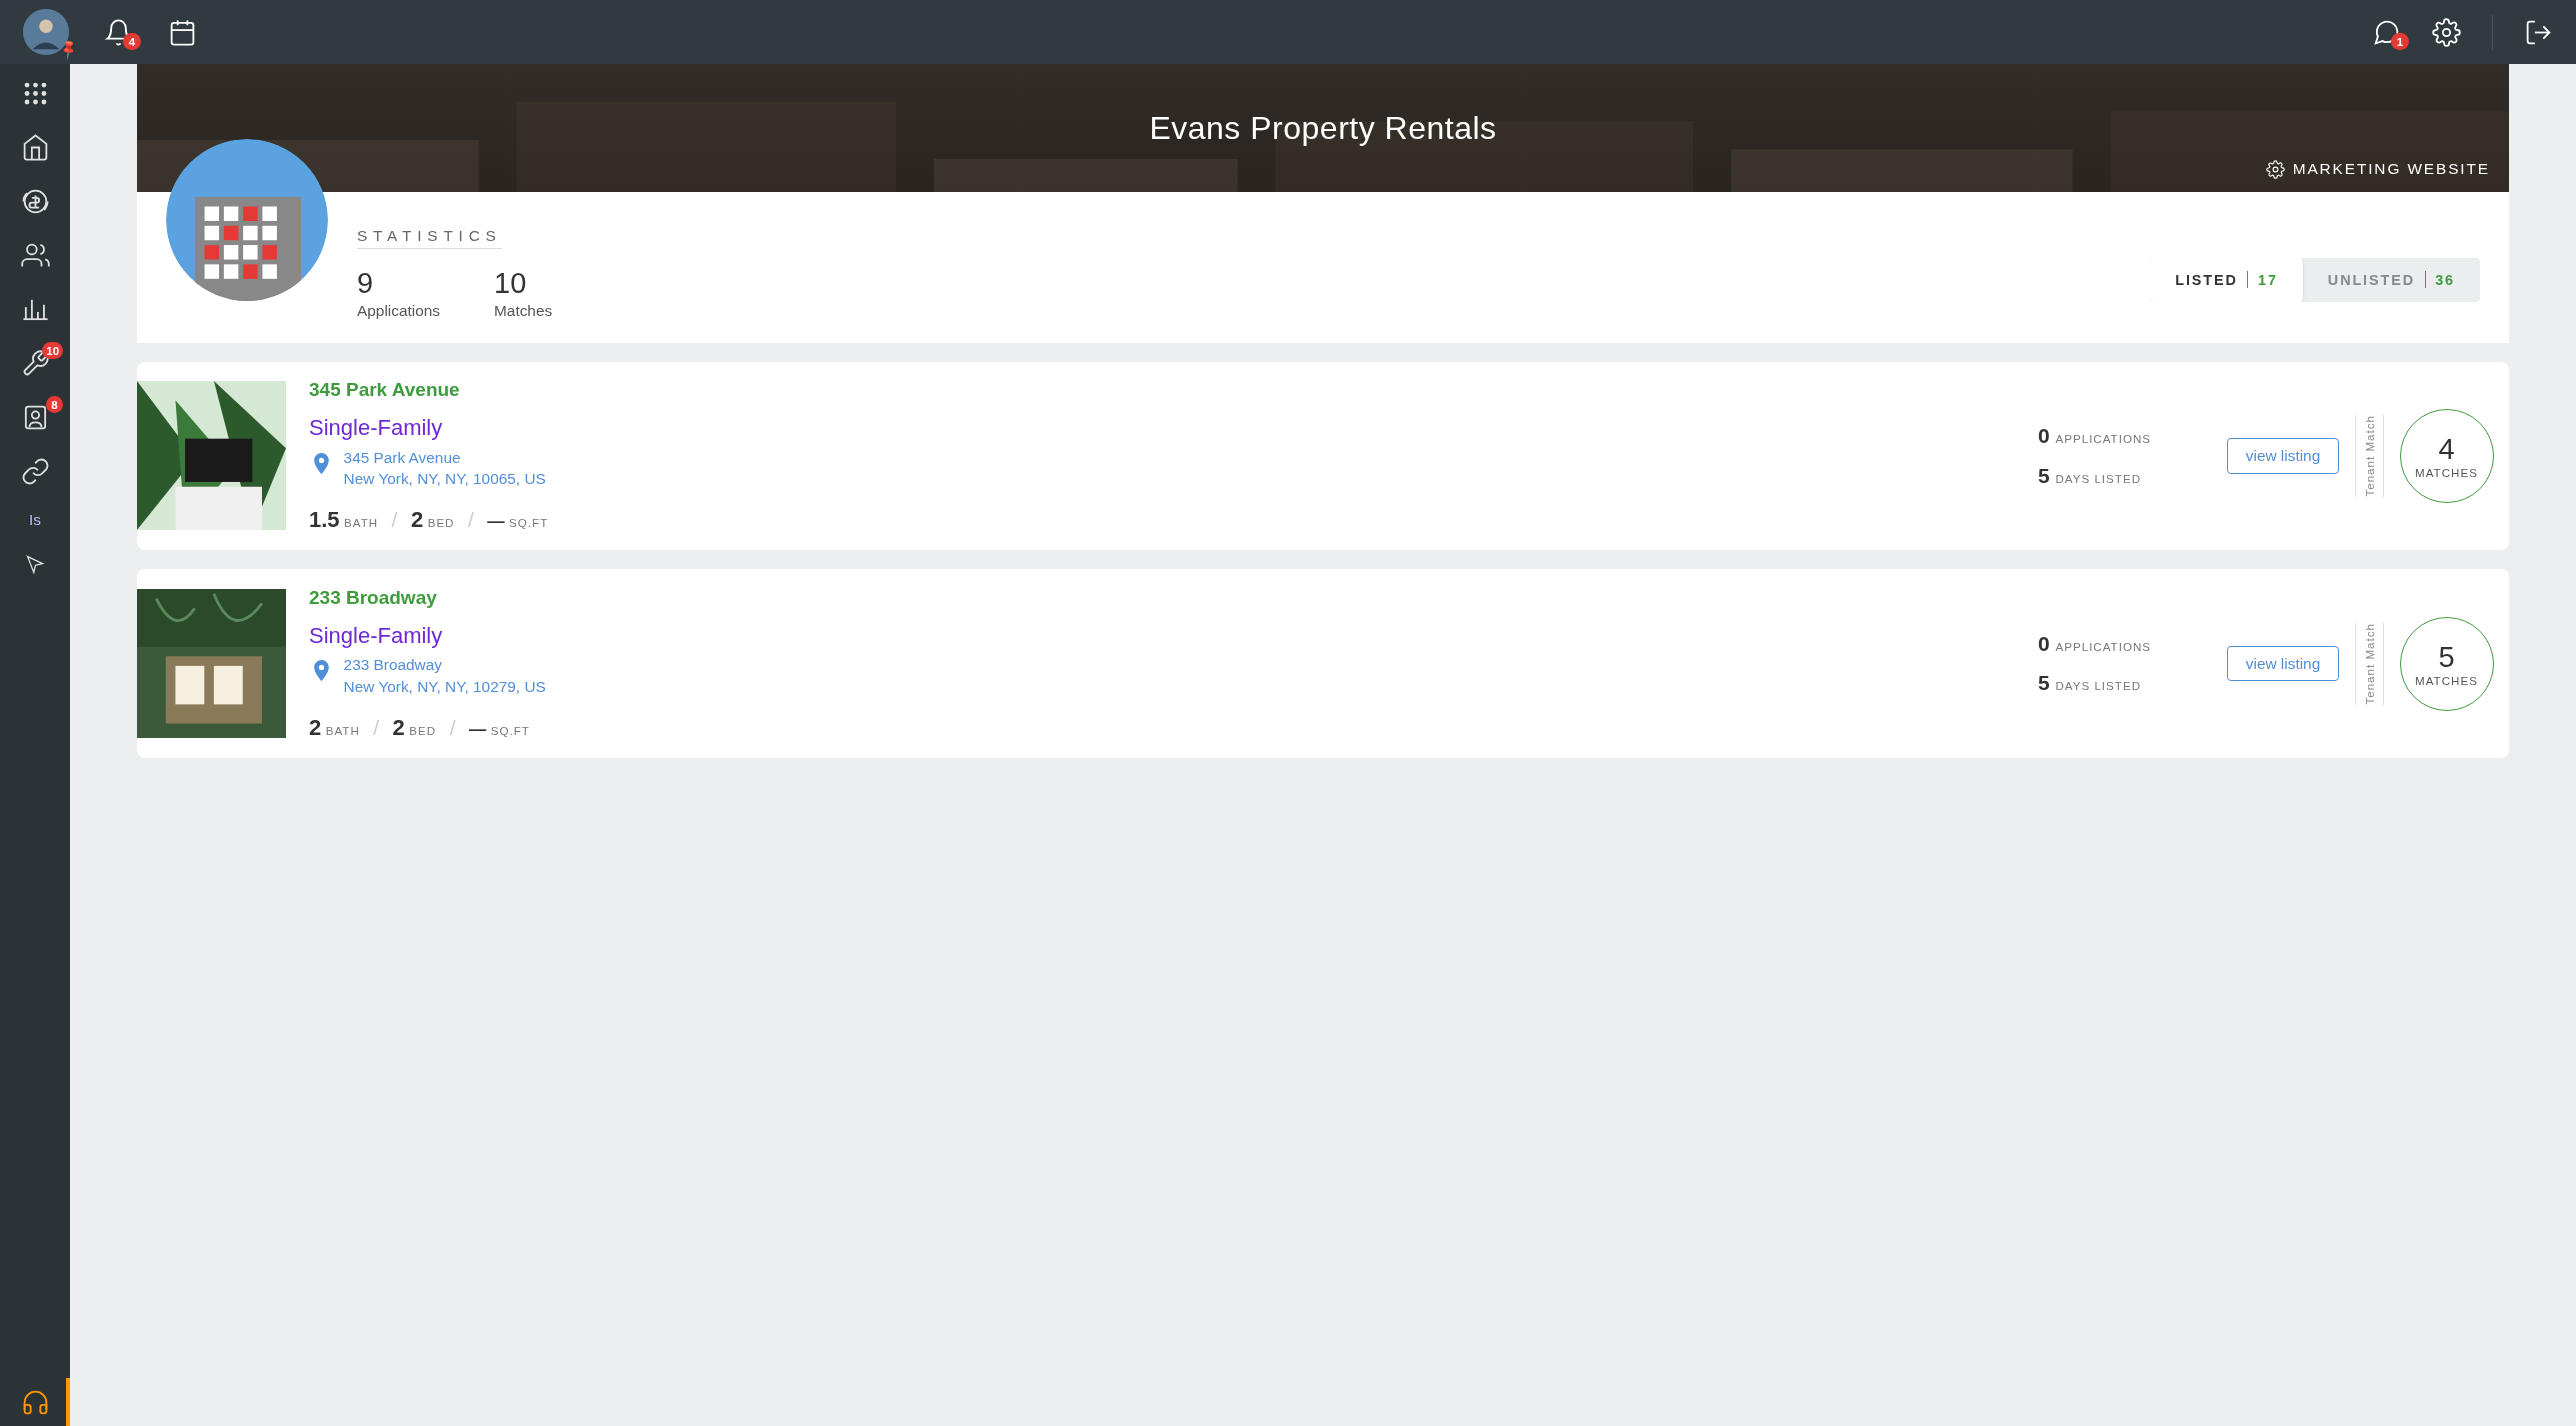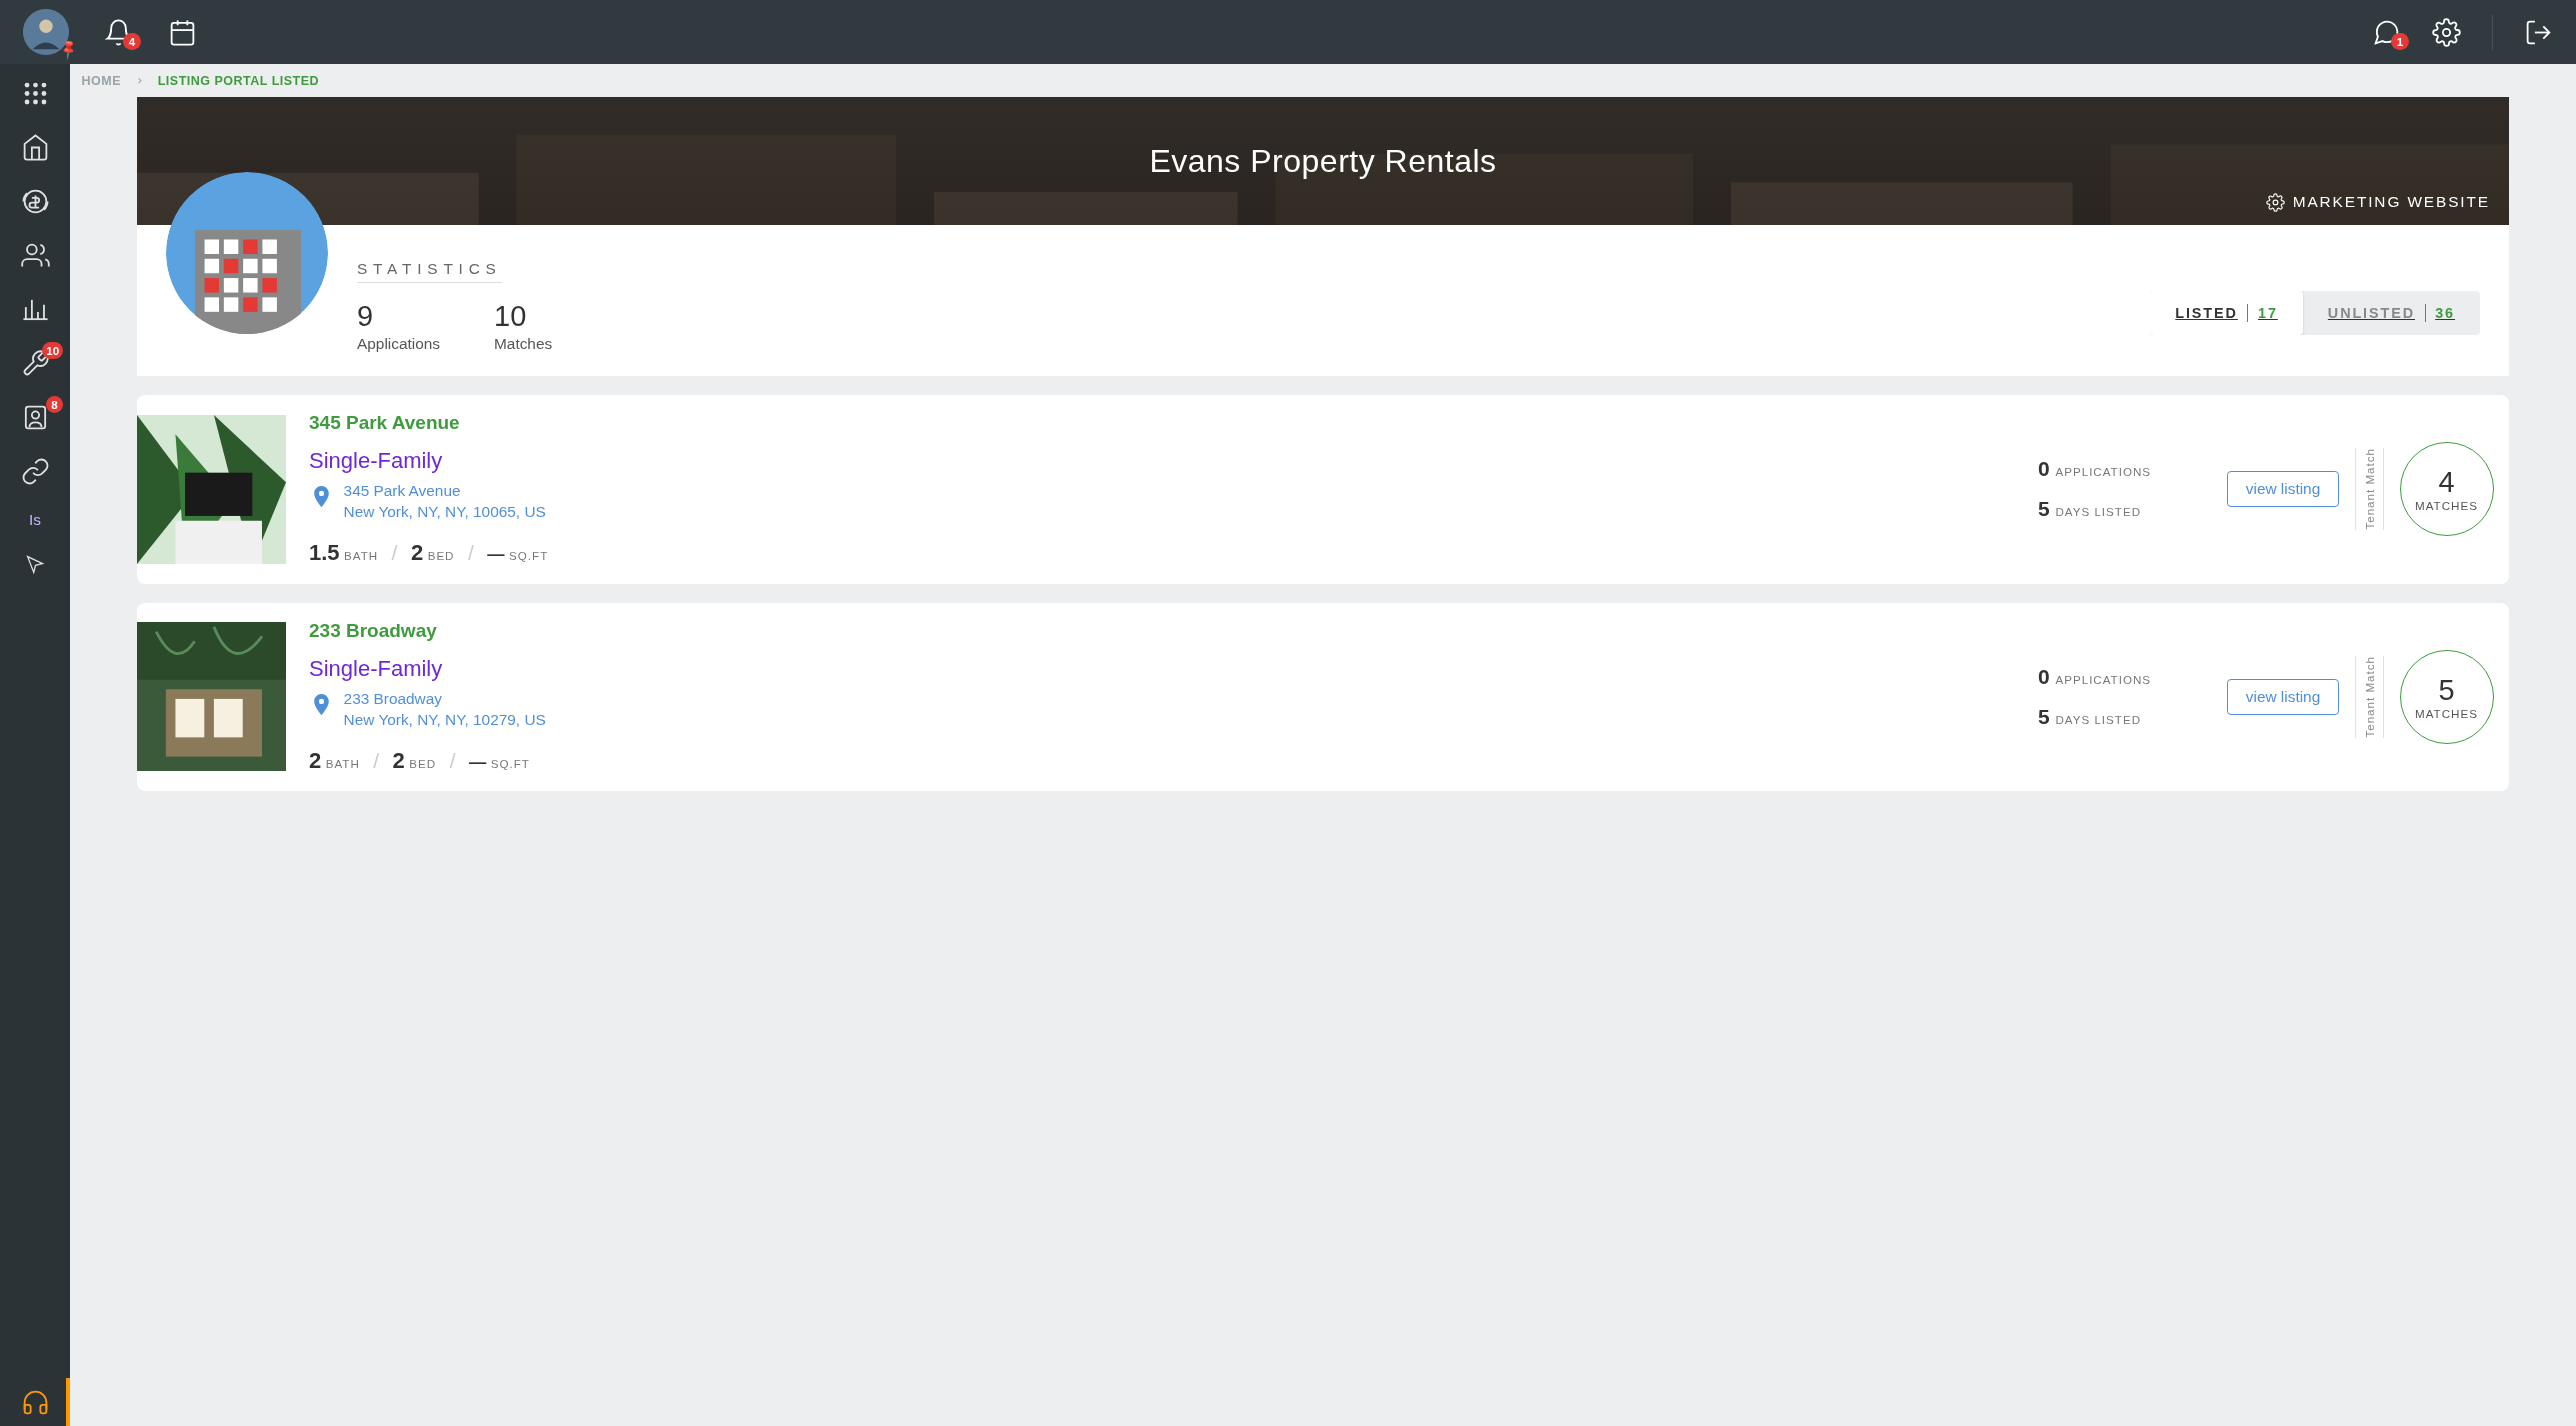--- a/index.html
+++ b/index.html
@@ -41,21 +41,21 @@
   .profile-pic { width: 162px; height: 162px; border-radius: 50%; margin-top: -53px; overflow: hidden; flex-shrink: 0; }
   .profile-pic svg { width: 100%; height: 100%; }
   .info-body { flex: 1; padding: 21px 0 0 29px; }
   .portal-url { color: #3e9c3e; font-size: 19px; font-weight: 600; }
   .stats-label { color: #666; font-size: 15.4px; letter-spacing: 5.8px; font-weight: 500; margin-top: 13.5px; border-bottom: 1px solid #ddd; display: inline-block; padding-bottom: 3.9px; }
   .stats-row { display: flex; gap: 54px; margin-top: 17.3px; }
   .stat { }
   .stat-num { font-size: 29px; color: #333; }
   .stat-label { color: #555; font-size: 15.4px; margin-top: 1.9px; }
   
-  .tabs { display: flex; background: #ebedef; border-radius: 3.9px; overflow: hidden; align-self: center; margin-top: 48px; text-decoration: underline; }
+  .tabs { display: flex; background: #ebedef; border-radius: 3.9px; overflow: hidden; align-self: center; margin-top: 48px; }
   .tab { padding: 13.5px 25px; font-size: 14.4px; letter-spacing: 1.9px; font-weight: 600; cursor: pointer; display: flex; align-items: center; gap: 9.6px; }
   .tab.active { background: #fff; box-shadow: 0 1px 2.9px rgba(0,0,0,0.15); border-radius: 3.9px; }
   .tab.active .tab-label { color: #333; }
   .tab.inactive .tab-label { color: #888; }
   .tab-sep { width: 1px; height: 17.3px; background: #3e9c3e; }
   .tab-count { color: #3e9c3e; font-weight: 700; }
   
   .listing-card { background: #fff; margin-top: 19px; display: flex; align-items: center; border-radius: 8px; }
   .listing-img { width: 149px; height: 149px; flex-shrink: 0; }
   .listing-body { flex: 1; padding: 17.3px 23px; }
@@ -225,29 +225,20 @@
         <svg viewBox="0 0 24 24" fill="none" stroke="currentColor" stroke-width="1.5">
             <path d="M3 18v-6a9 9 0 0 1 18 0v6"></path>
             <path d="M21 19a2 2 0 0 1-2 2h-1a2 2 0 0 1-2-2v-3a2 2 0 0 1 2-2h3zM3 19a2 2 0 0 0 2 2h1a2 2 0 0 0 2-2v-3a2 2 0 0 0-2-2H3z"></path>
           </svg>
       </div>
       <div class="sidebar-accent"></div>
     </div>
   </div>
 
   <div class="main">
-    <div class="breadcrumb">
-      <a href="#">HOME</a>
-      <span class="breadcrumb-chevron">
-        <svg width="9.6" height="9.6" viewBox="0 0 24 24" fill="none" stroke="currentColor" stroke-width="3">
-            <polyline points="9 18 15 12 9 6"></polyline>
-          </svg>
-      </span>
-      <span class="breadcrumb-current">LISTING PORTAL LISTED</span>
-    </div>
 
     <div class="content">
       <div class="hero">
         <svg class="hero-buildings" viewBox="0 0 1250 166" preserveAspectRatio="xMidYMid slice">
           <rect width="1250" height="166" fill="#2a2520"></rect>
           <rect x="0" y="40" width="180" height="126" fill="#4a4035"></rect>
           <rect x="200" y="20" width="200" height="146" fill="#3a3228"></rect>
           <rect x="420" y="50" width="160" height="116" fill="#4a4035"></rect>
           <rect x="600" y="30" width="220" height="136" fill="#3a3228"></rect>
           <rect x="840" y="45" width="180" height="121" fill="#4a4035"></rect>

